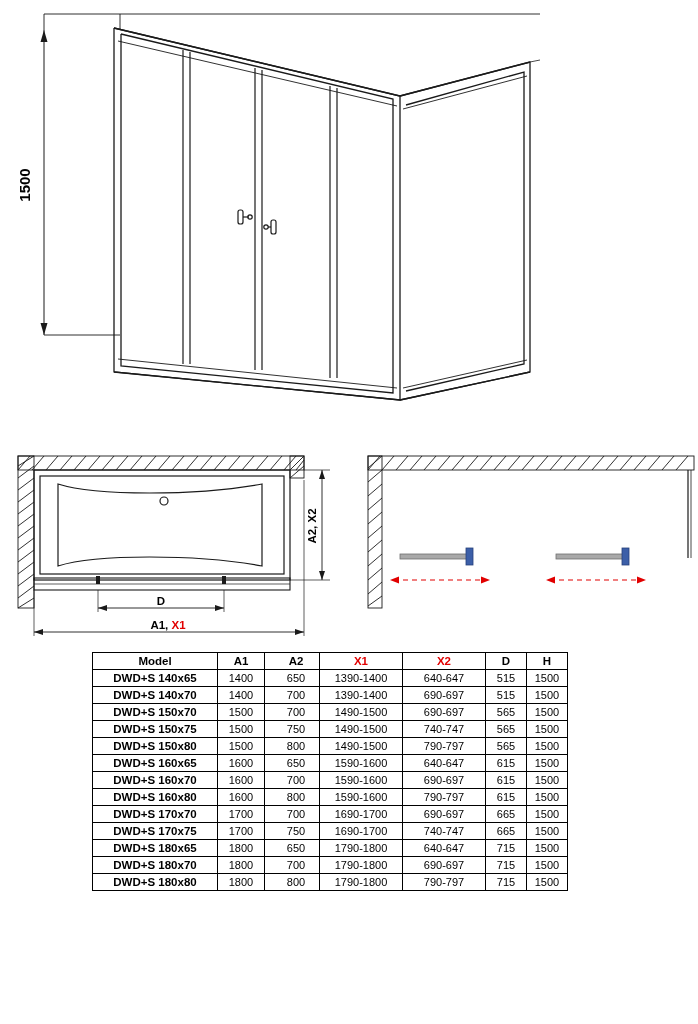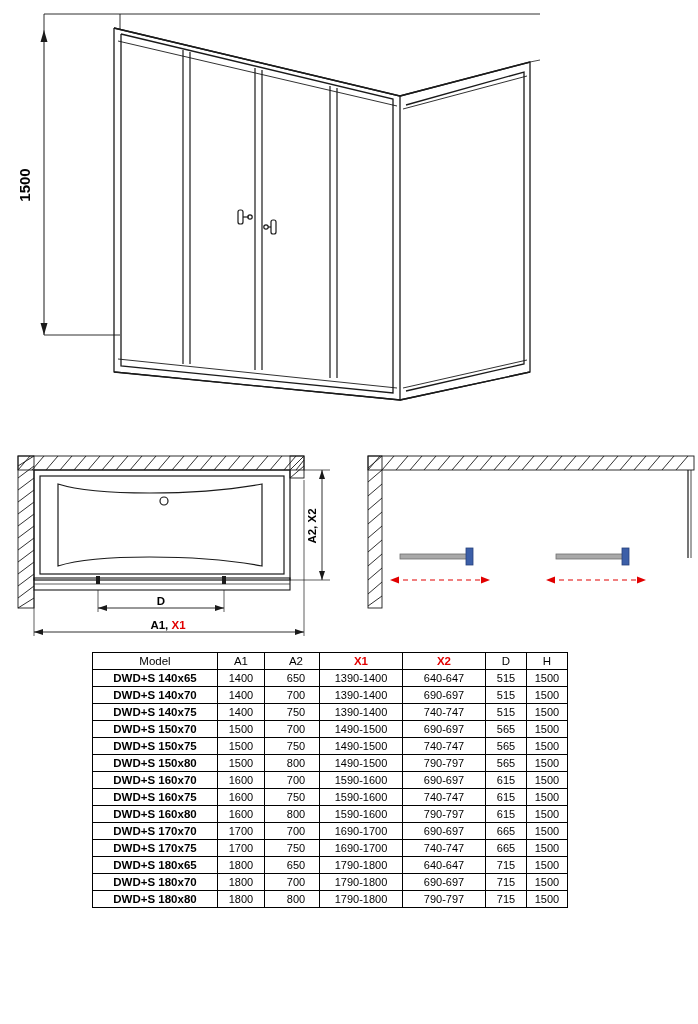--- a/index.html
+++ b/index.html
@@ -19,21 +19,21 @@
   .tbl-wrap{position:absolute;left:92px;top:652px;}
   table{border-collapse:collapse;font-size:11px;}
   th,td{
     border:1px solid #000;
     text-align:center;
     height:16px;
     padding:0 3px;
     font-weight:normal;
     line-height:14px;
   }
-  th{font-weight:normal;font-size:11.5px;}
+  th{font-weight:bold;font-size:11.5px;}
   td.model{font-weight:bold;text-align:center;font-size:11.5px;}
   .c-model{width:118px;}
   .c-a1{width:40px;}
   .c-a2{width:40px;padding-left:11px;}
   .c-x1{width:76px;}
   .c-x2{width:76px;}
   .c-d{width:34px;}
   .c-h{width:34px;}
   .red{color:#e10000;font-weight:bold;}
 </style>
@@ -305,29 +305,20 @@
           <tr>
             <td class="c-model model">DWD+S 140x70</td>
             <td class="c-a1">1400</td>
             <td class="c-a2">700</td>
             <td class="c-x1">1390-1400</td>
             <td class="c-x2">690-697</td>
             <td class="c-d">515</td>
             <td class="c-h">1500</td>
           </tr>
           <tr>
-            <td class="c-model model">DWD+S 140x75</td>
-            <td class="c-a1">1400</td>
-            <td class="c-a2">750</td>
-            <td class="c-x1">1390-1400</td>
-            <td class="c-x2">740-747</td>
-            <td class="c-d">515</td>
-            <td class="c-h">1500</td>
-          </tr>
-          <tr>
             <td class="c-model model">DWD+S 150x70</td>
             <td class="c-a1">1500</td>
             <td class="c-a2">700</td>
             <td class="c-x1">1490-1500</td>
             <td class="c-x2">690-697</td>
             <td class="c-d">565</td>
             <td class="c-h">1500</td>
           </tr>
           <tr>
             <td class="c-model model">DWD+S 150x75</td>
@@ -341,38 +332,38 @@
           <tr>
             <td class="c-model model">DWD+S 150x80</td>
             <td class="c-a1">1500</td>
             <td class="c-a2">800</td>
             <td class="c-x1">1490-1500</td>
             <td class="c-x2">790-797</td>
             <td class="c-d">565</td>
             <td class="c-h">1500</td>
           </tr>
           <tr>
+            <td class="c-model model">DWD+S 160x65</td>
+            <td class="c-a1">1600</td>
+            <td class="c-a2">650</td>
+            <td class="c-x1">1590-1600</td>
+            <td class="c-x2">640-647</td>
+            <td class="c-d">615</td>
+            <td class="c-h">1500</td>
+          </tr>
+          <tr>
             <td class="c-model model">DWD+S 160x70</td>
             <td class="c-a1">1600</td>
             <td class="c-a2">700</td>
             <td class="c-x1">1590-1600</td>
             <td class="c-x2">690-697</td>
             <td class="c-d">615</td>
             <td class="c-h">1500</td>
           </tr>
           <tr>
-            <td class="c-model model">DWD+S 160x75</td>
-            <td class="c-a1">1600</td>
-            <td class="c-a2">750</td>
-            <td class="c-x1">1590-1600</td>
-            <td class="c-x2">740-747</td>
-            <td class="c-d">615</td>
-            <td class="c-h">1500</td>
-          </tr>
-          <tr>
             <td class="c-model model">DWD+S 160x80</td>
             <td class="c-a1">1600</td>
             <td class="c-a2">800</td>
             <td class="c-x1">1590-1600</td>
             <td class="c-x2">790-797</td>
             <td class="c-d">615</td>
             <td class="c-h">1500</td>
           </tr>
           <tr>
             <td class="c-model model">DWD+S 170x70</td>

